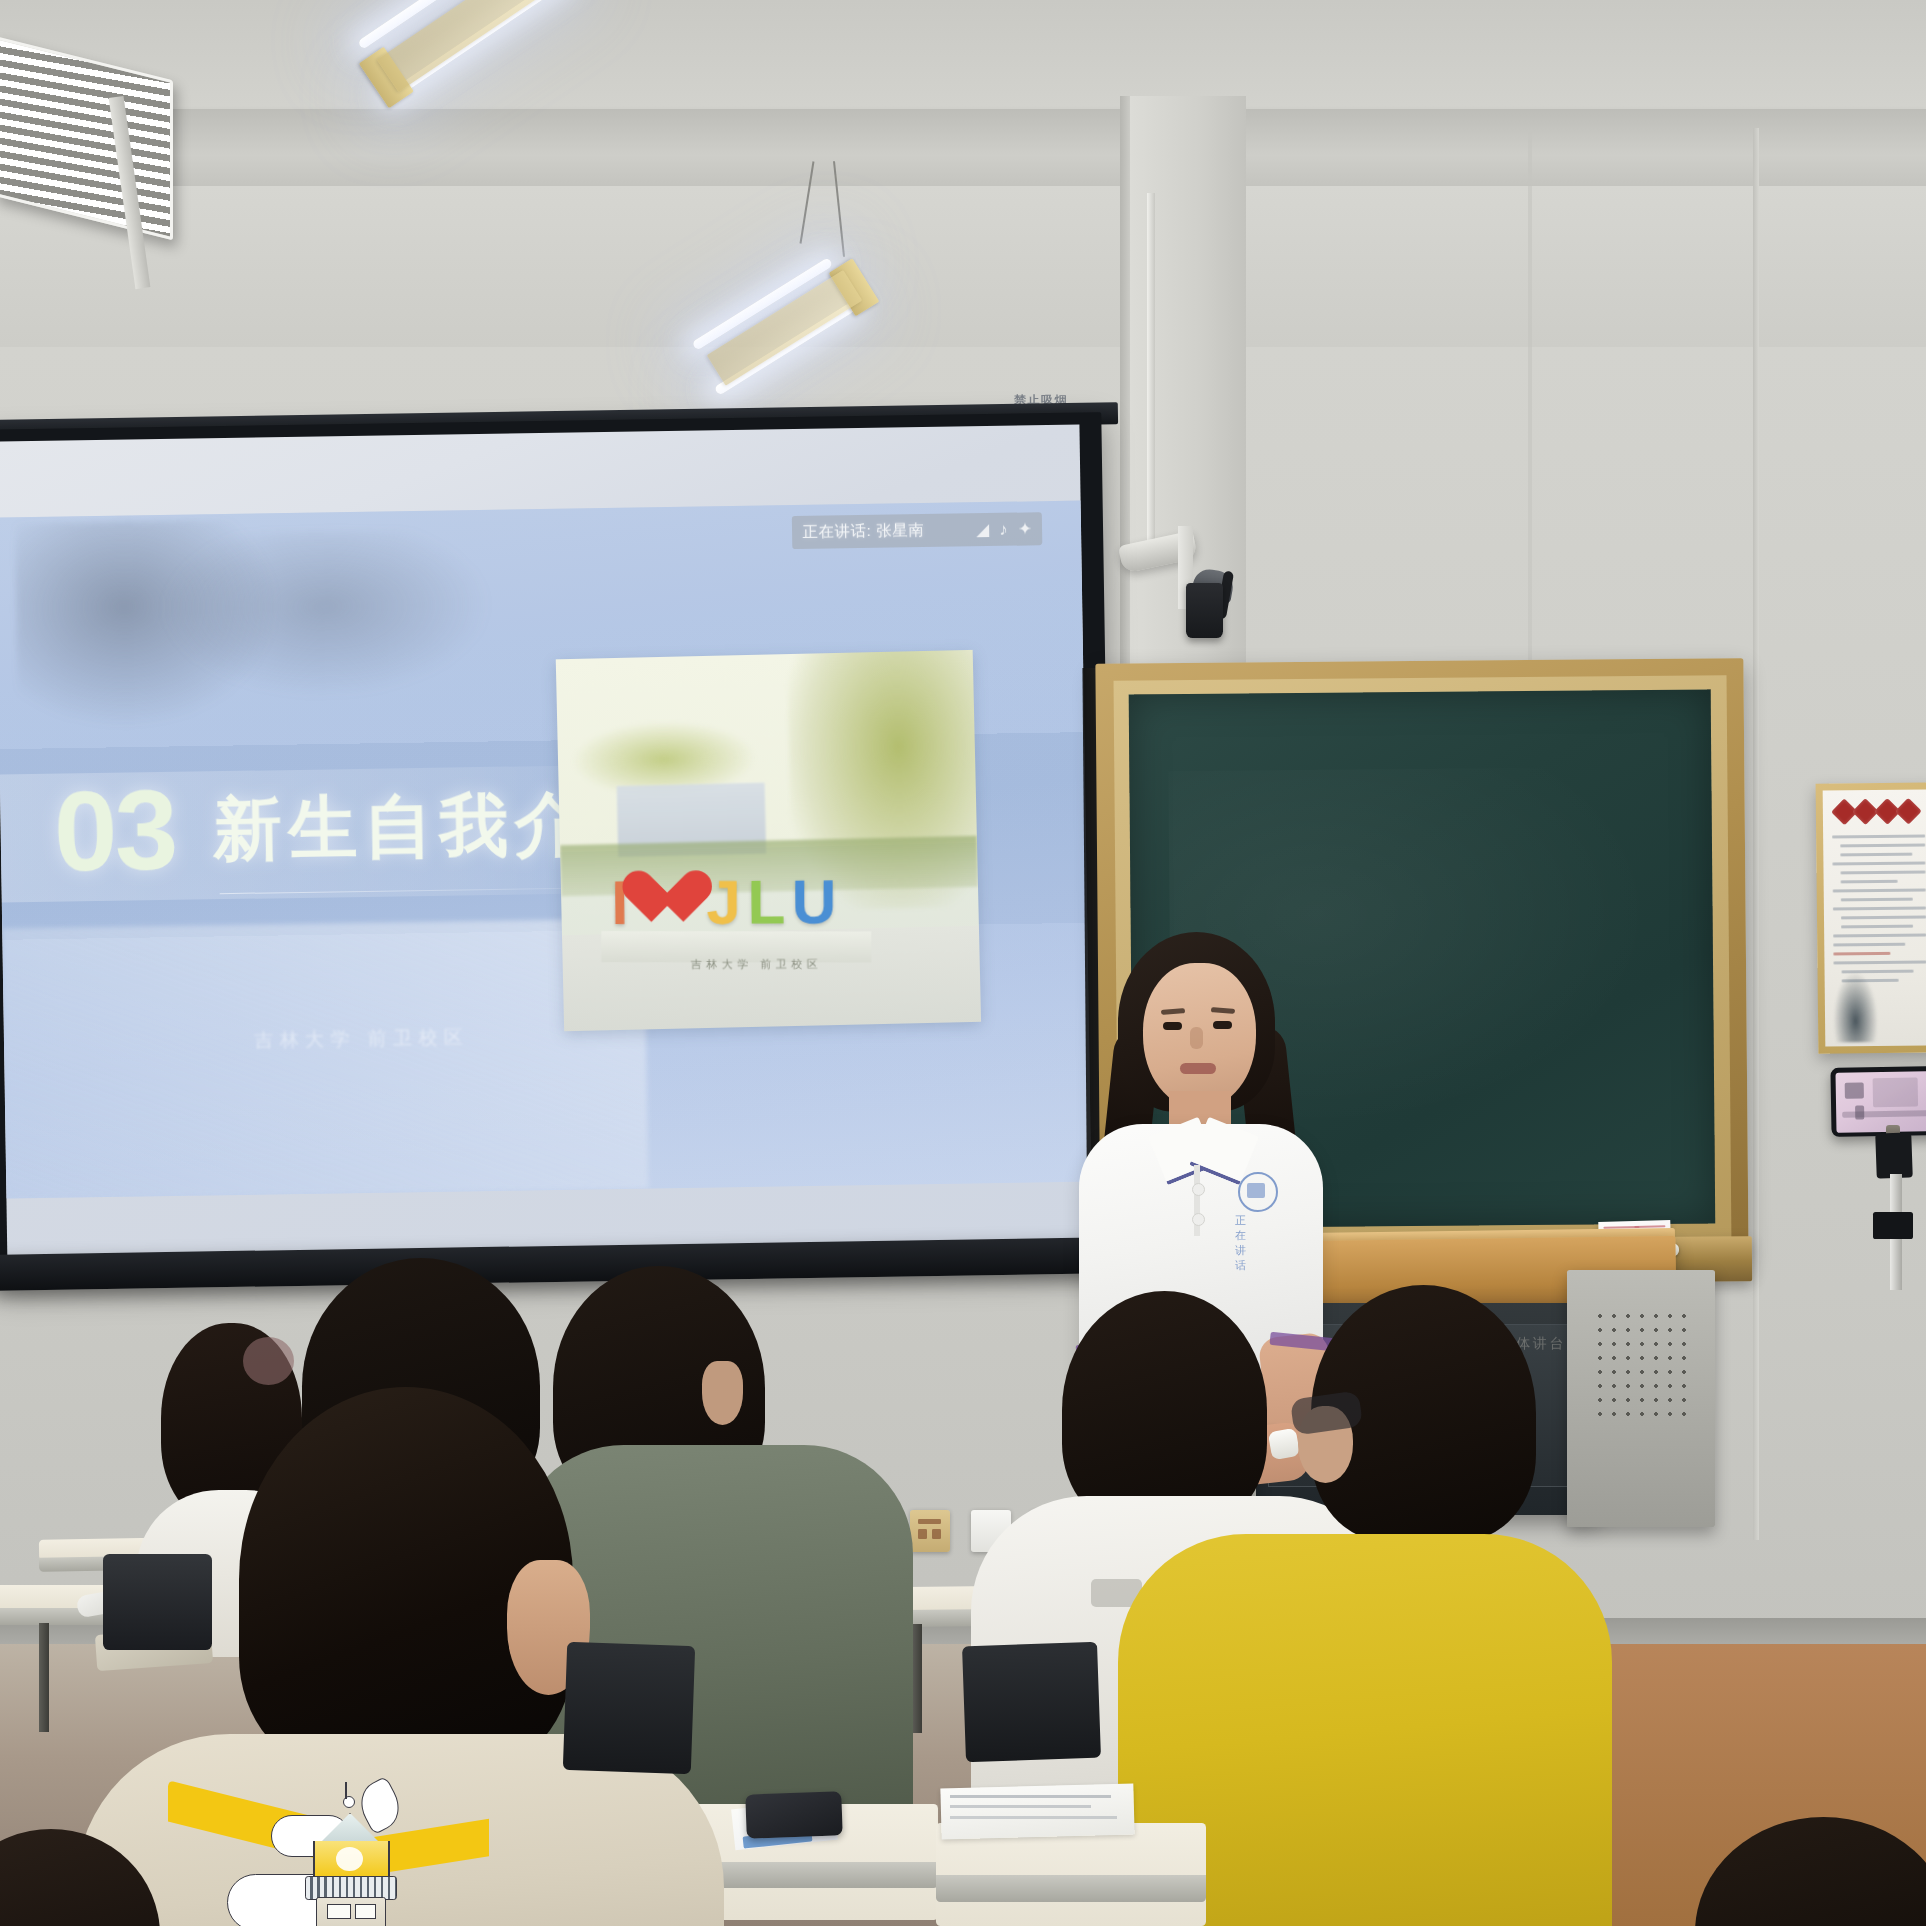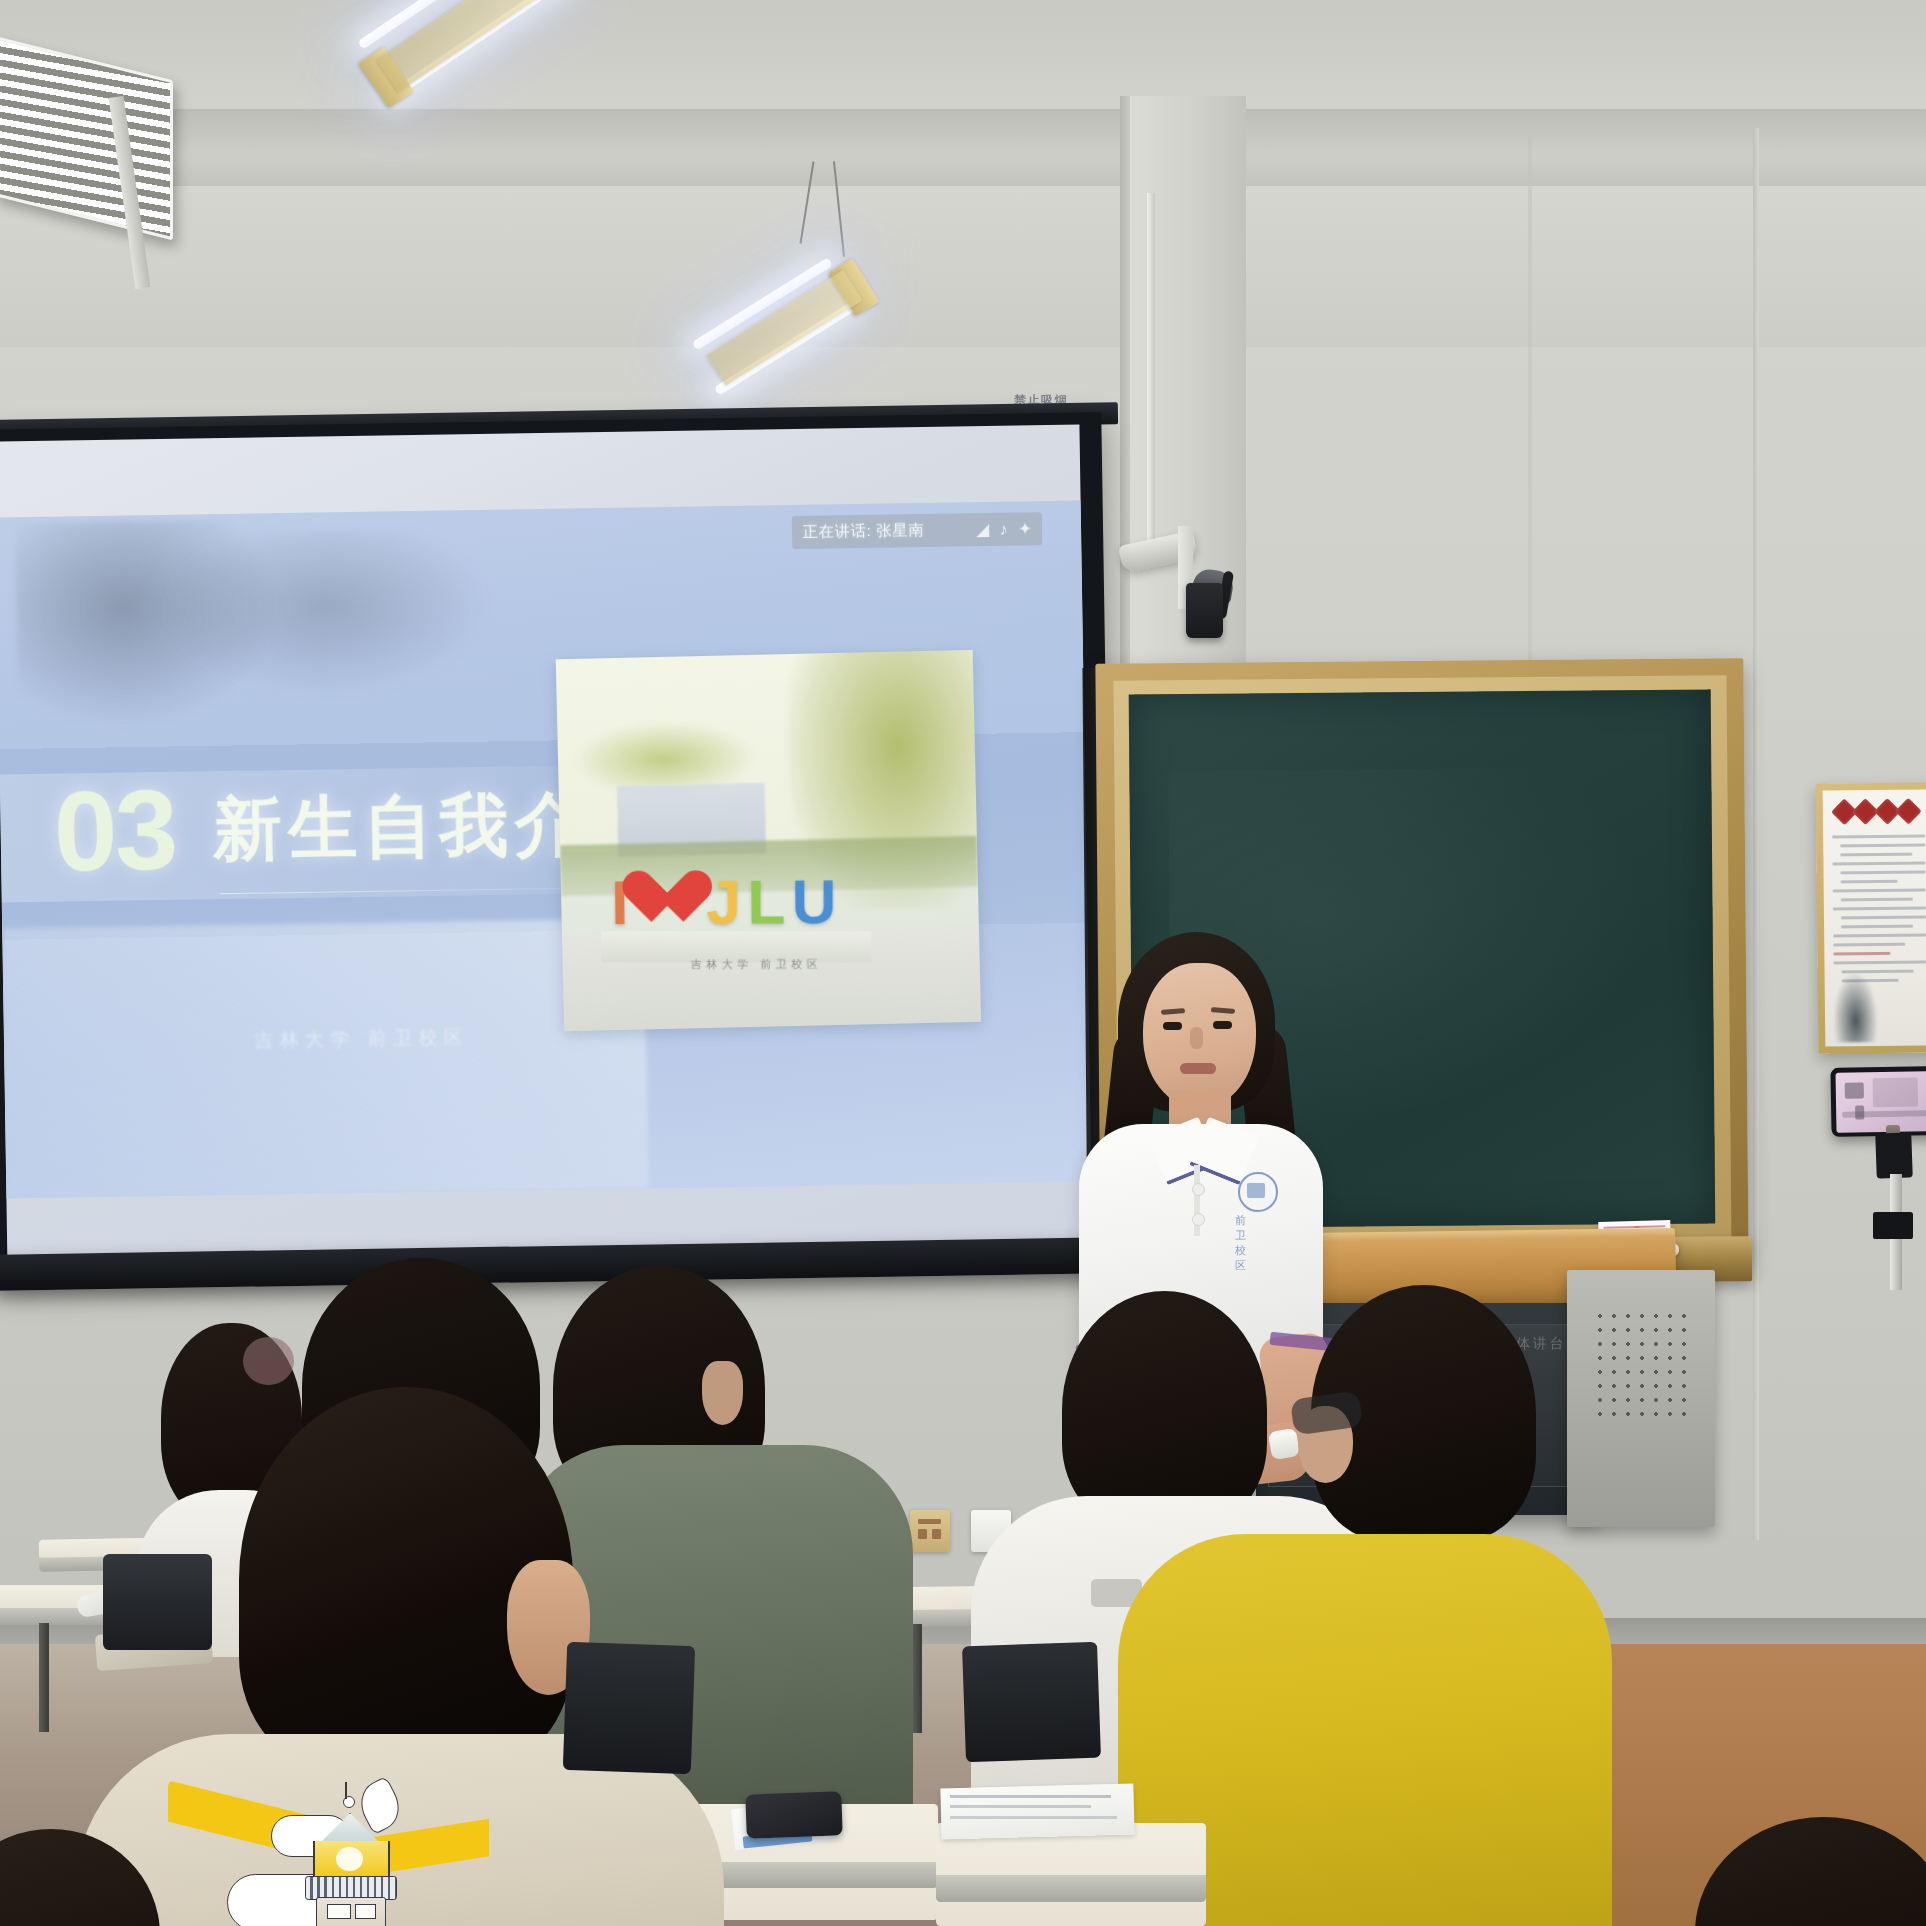--- a/index.html
+++ b/index.html
@@ -535,21 +535,21 @@
     <div class="pr-mouth"></div>
     <div class="pr-neck"></div>
     <div class="pr-shirt"></div>
     <div class="pr-collar-l"></div>
     <div class="pr-collar-r"></div>
     <div class="pr-placket"></div>
     <div class="pr-btn" style="top:1183px;"></div>
     <div class="pr-btn" style="top:1213px;"></div>
     <div class="pr-logo"></div>
     <div class="pr-logo-in"></div>
-    <div class="pr-logo-txt">前卫校区</div>
+    <div class="pr-logo-txt">正在讲话</div>
     <div class="pr-forearm-l"></div>
     <div class="pr-forearm-r"></div>
     <div class="pr-cuff-l"></div>
     <div class="pr-cuff-r"></div>
     <div class="pr-phone"></div>
     <div class="pr-hand"></div>
     <div class="pr-watch"></div>
   </div>
 
   <div class="desk-top" style="left:-13px;top:1585px;width:282px;height:26px;"></div>

